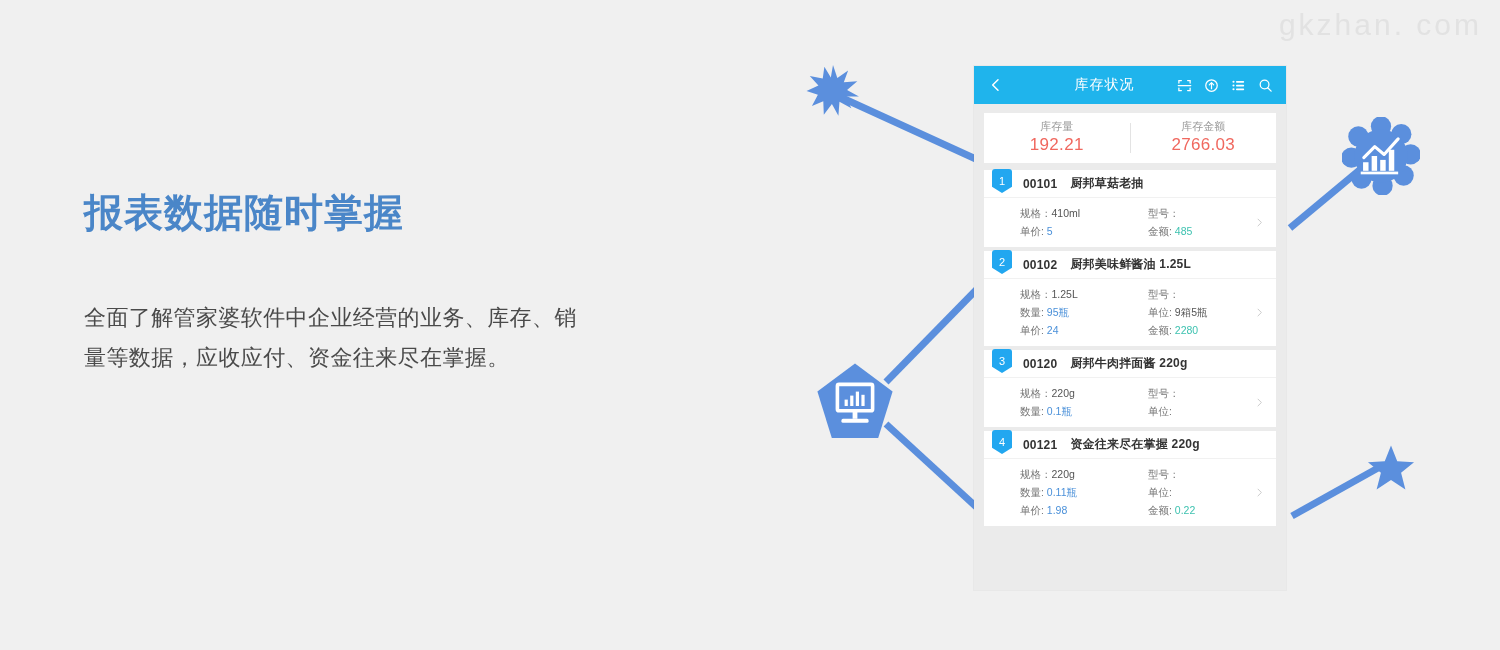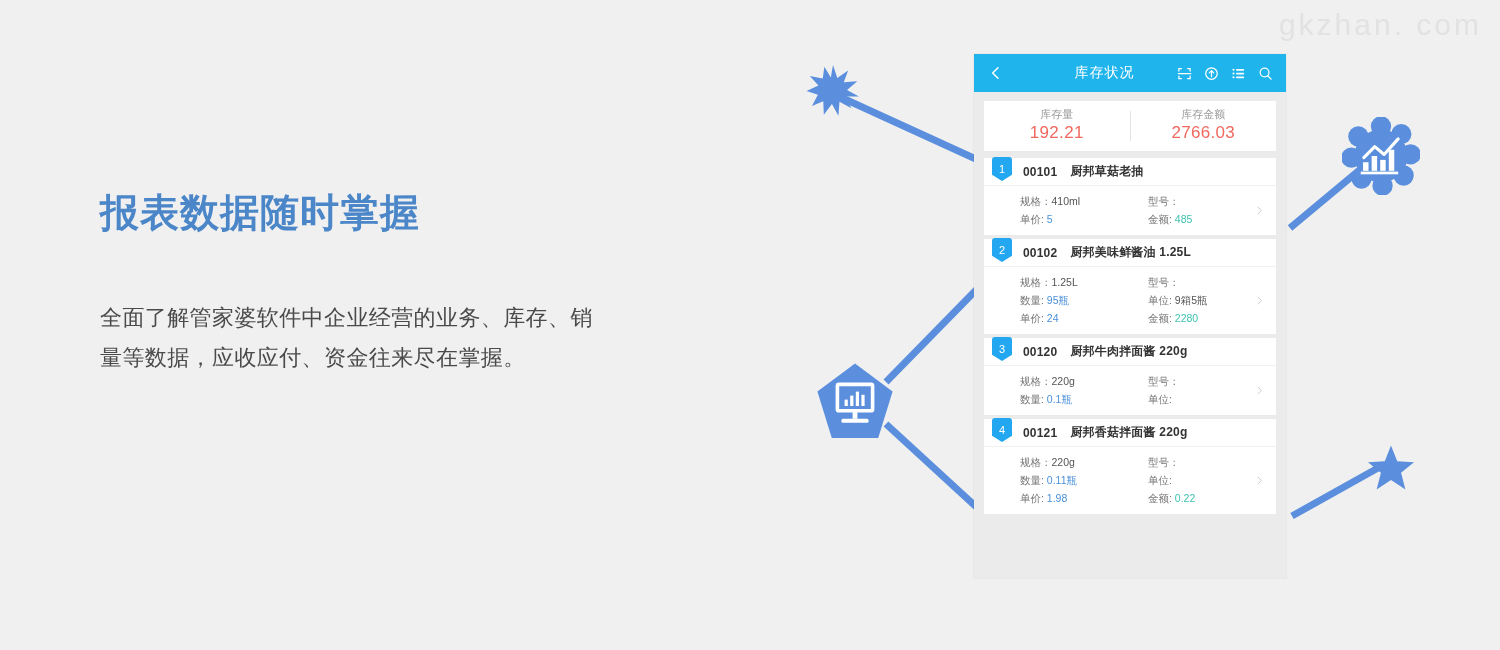--- a/index.html
+++ b/index.html
@@ -30,21 +30,21 @@
     font-size: 30px;
     letter-spacing: 3px;
     color: #e2e2e2;
     font-family: "Liberation Sans", "DejaVu Sans", sans-serif;
     user-select: none;
   }
 
   
   .copy-block {
     position: absolute;
-    left: 100px;
+    left: 84px;
     top: 190px;
     width: 520px;
   }
   .headline {
     margin: 0;
     font-size: 39px;
     font-weight: bold;
     letter-spacing: 1px;
     color: #4a86c8;
     line-height: 1.18;
@@ -74,21 +74,21 @@
 
   .deco-burst { left: 806px; top: 64px; width: 54px; height: 54px; }
   .deco-pentagon { left: 814px; top: 362px; width: 82px; height: 80px; }
   .deco-flower { left: 1342px; top: 117px; width: 78px; height: 78px; }
   .deco-star { left: 1366px; top: 444px; width: 50px; height: 48px; }
 
   
   .phone {
     position: absolute;
     left: 974px;
-    top: 54px;
+    top: 66px;
     width: 312px;
     height: 524px;
     background: #ebebeb;
     box-shadow: 0 0 0 1px rgba(0,0,0,0.03);
     overflow: hidden;
   }
 
   .phone-header {
     height: 38px;
     background: #1fb4ec;
@@ -441,21 +441,21 @@
                 <polyline points="8,3 17,12 8,21" fill="none" stroke="#b9b9b9" stroke-width="2" stroke-linecap="round" stroke-linejoin="round"></polyline>
               </svg>
           </span>
         </div>
       </div>
 
       <div class="card">
         <div class="card-head">
           <span class="badge">4</span>
           <span class="card-code">00121</span>
-          <span class="card-name">厨邦香菇拌面酱 220g</span>
+          <span class="card-name">资金往来尽在掌握 220g</span>
         </div>
         <div class="card-body">
           <div class="detail-row">
             <span class="detail-cell"><span>规格：</span><span class="dv-plain">220g</span></span>
             <span class="detail-cell"><span>型号：</span><span class="dv-plain"></span></span>
           </div>
           <div class="detail-row">
             <span class="detail-cell"><span>数量:</span> <span class="dv-blue">0.11瓶</span></span>
             <span class="detail-cell"><span>单位:</span> <span class="dv-plain"></span></span>
           </div>

